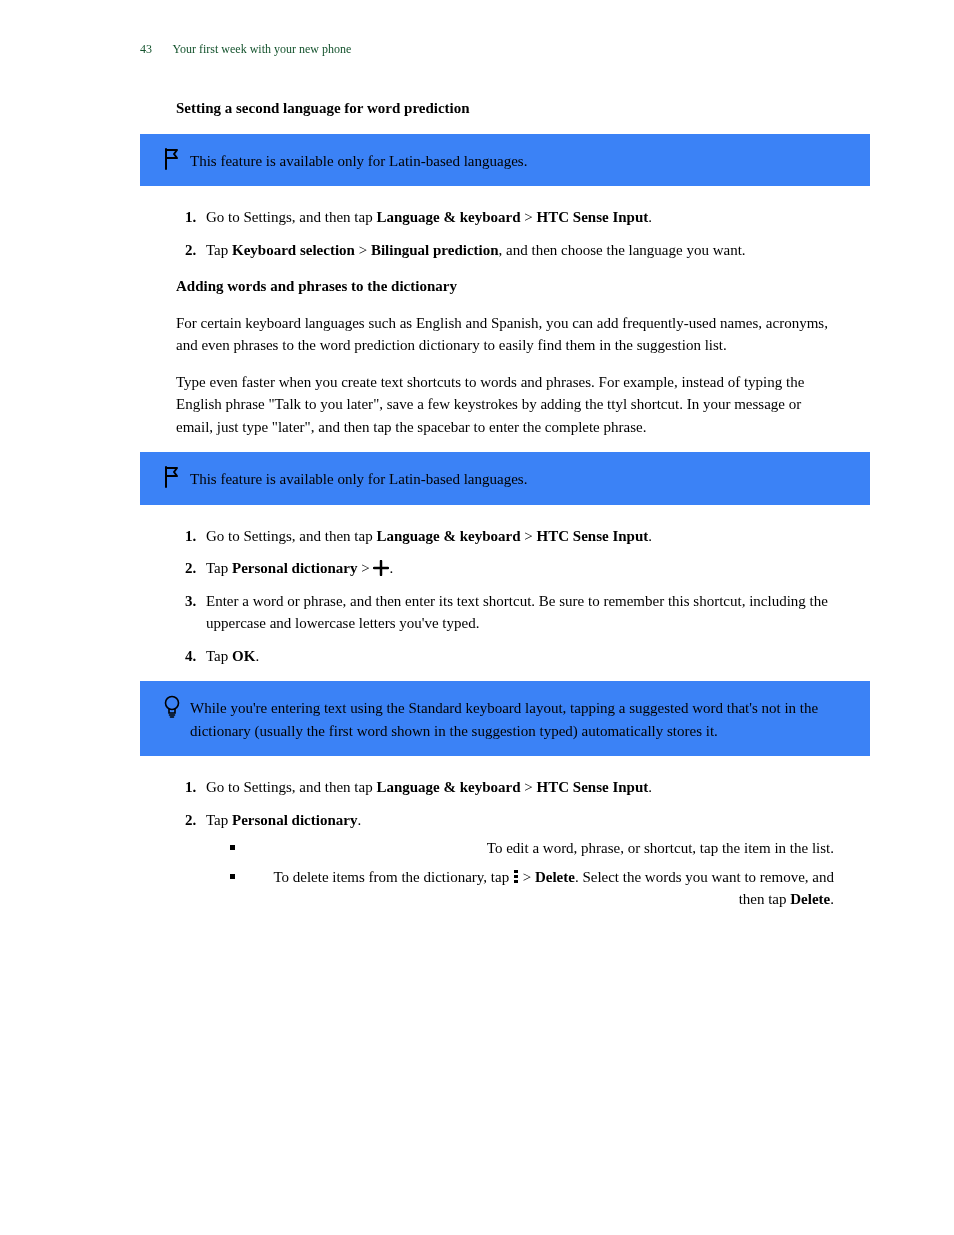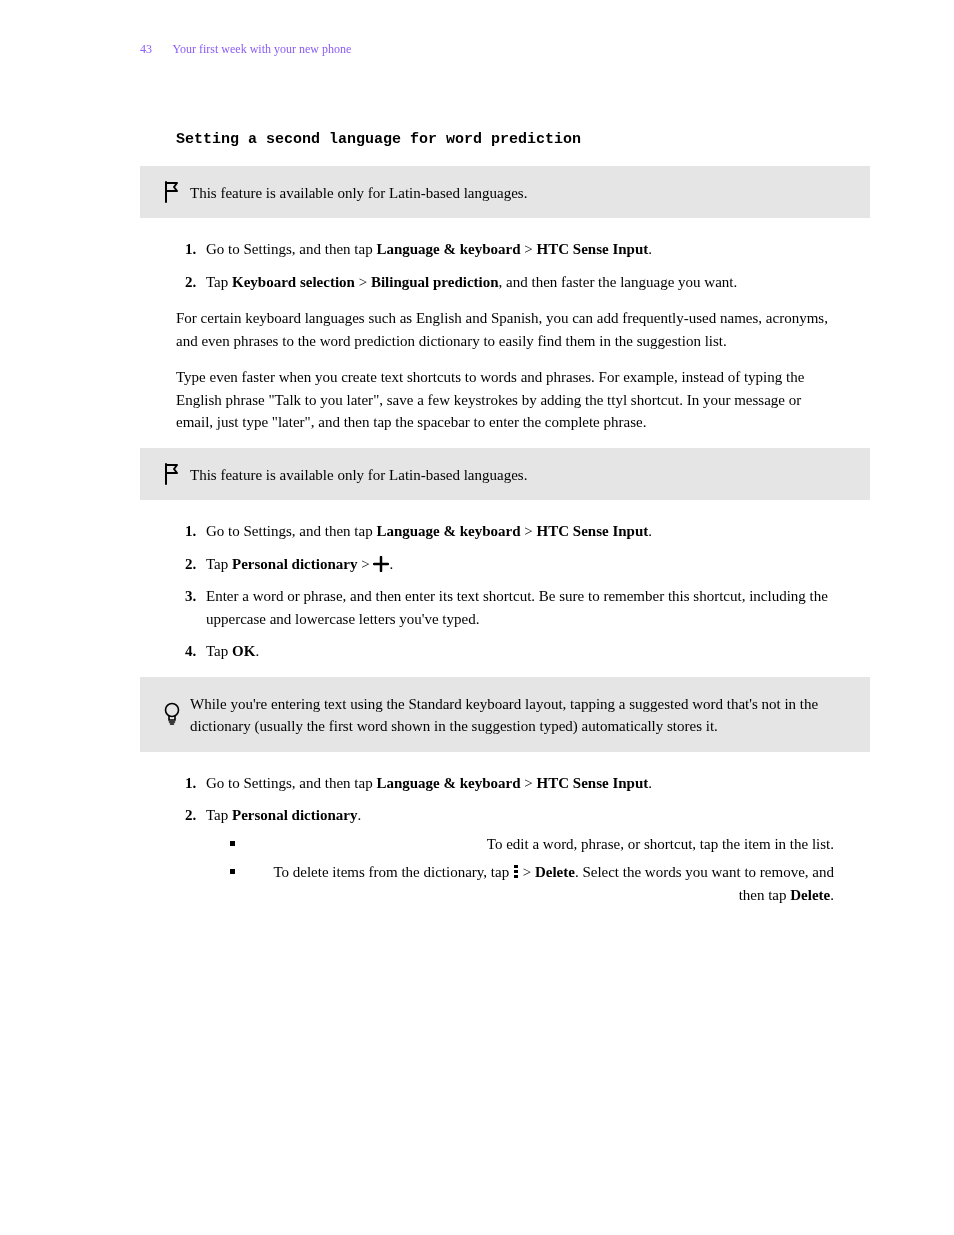--- a/index.html
+++ b/index.html
@@ -7,38 +7,37 @@
     font-size: 15px;
     color: #000;
     margin: 0;
     padding: 40px 120px 40px 140px;
     line-height: 1.5;
     width: 954px;
     box-sizing: border-box;
   }
   .header {
     font-size: 12px;
-    color: #8b5cf6;
-    margin-bottom: 71px;
+    color: #14532d;
+    margin-bottom: 39px;
   }
   .header .pg { margin-right: 18px; }
   h3 {
     font-weight: bold;
     font-size: 15px;
     margin: 0 0 14px 0;
-    font-family: Liberation Mono, monospace;
   }
   p { margin: 0 0 14px 0; }
   .section { margin-left: 36px; }
   .callout {
-    background: #e5e5e5;
+    background: #3b82f6;
     margin: 14px 0 20px -36px;
     padding: 14px 14px 14px 14px;
     display: flex;
-    align-items: center;
+    align-items: flex-start;
     width: calc(100% + 72px);
     box-sizing: border-box;
   }
   .callout .icon-col {
     width: 36px;
     flex: 0 0 36px;
     display:flex;
     justify-content:center;
   }
   .callout .text-col {
@@ -103,23 +102,24 @@
         <svg width="18" height="22" viewBox="0 0 18 22">
             <path d="M3 1 L3 21 M3 2 L14 2 L11 6 L14 10 L3 10" fill="none" stroke="#000" stroke-width="2" stroke-linejoin="round" stroke-linecap="round"></path>
           </svg>
       </span>
     </div>
     <div class="text-col">This feature is available only for Latin-based languages.</div>
   </div>
 
   <ol>
     <li><span>Go to Settings, and then tap </span><span class="bold">Language &amp; keyboard</span><span> &gt; </span><span class="bold">HTC Sense Input</span><span>.</span></li>
-    <li><span>Tap </span><span class="bold">Keyboard selection</span><span> &gt; </span><span class="bold">Bilingual prediction</span><span>, and then faster the language you want.</span></li>
+    <li><span>Tap </span><span class="bold">Keyboard selection</span><span> &gt; </span><span class="bold">Bilingual prediction</span><span>, and then choose the language you want.</span></li>
   </ol>
 
+  <h3>Adding words and phrases to the dictionary</h3>
   <p>For certain keyboard languages such as English and Spanish, you can add frequently-used names, acronyms, and even phrases to the word prediction dictionary to easily find them in the suggestion list.</p>
   <p><span>Type even faster when you create text shortcuts to words and phrases. For example, instead of typing the English phrase "</span><code>Talk to you later</code><span>", save a few keystrokes by adding the ttyl shortcut. In your message or email, just type "</span><code>later</code><span>", and then tap the spacebar to enter the complete phrase.</span></p>
 
   <div class="callout">
     <div class="icon-col">
       <span>
         <svg width="18" height="22" viewBox="0 0 18 22">
             <path d="M3 1 L3 21 M3 2 L14 2 L11 6 L14 10 L3 10" fill="none" stroke="#000" stroke-width="2" stroke-linejoin="round" stroke-linecap="round"></path>
           </svg>
       </span>

